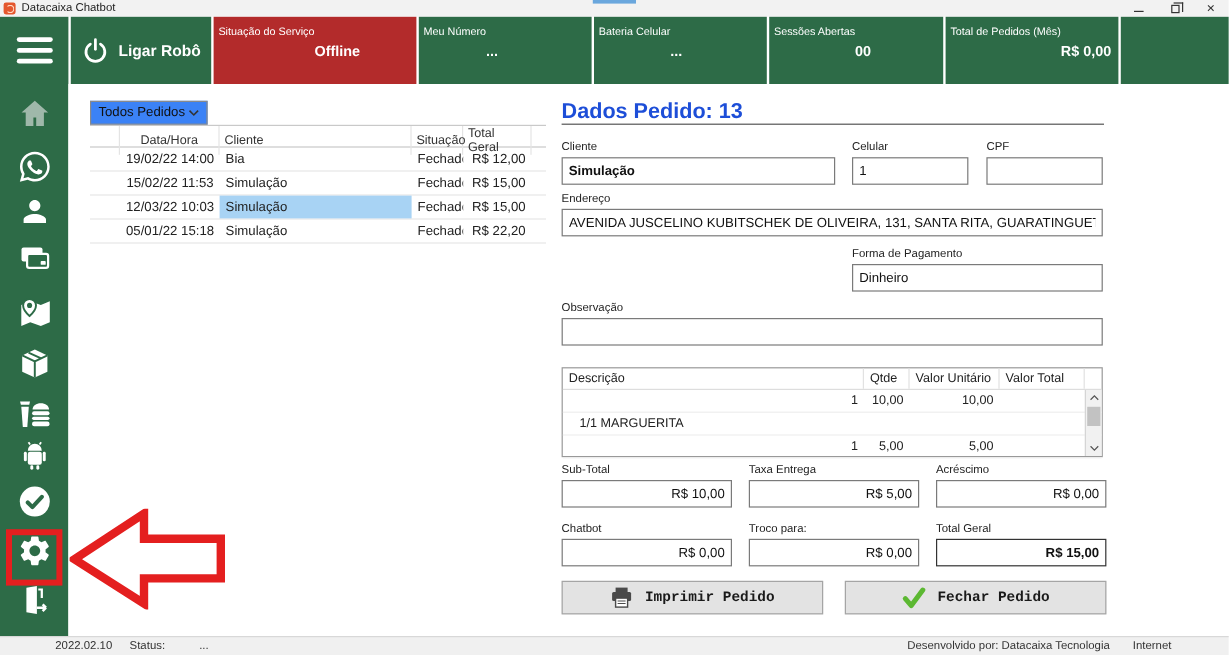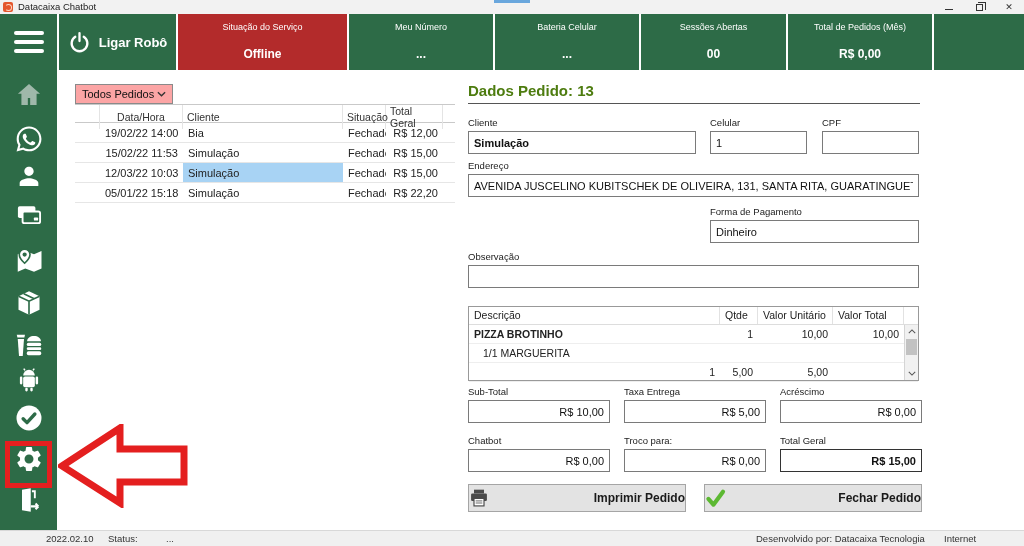--- a/index.html
+++ b/index.html
@@ -19,53 +19,53 @@
   .restore-glyph::before { content:""; position:absolute; left:1px; top:-3px; width:7px; height:7px; border:1px solid #333; border-bottom:none; border-left:none; }
   .blue-strip { position:absolute; left:494px; top:0; width:36px; height:3px; background:#6aa7dd; }
 
   
   .toolbar { position:absolute; left:0; top:14px; width:1024px; height:56px; display:flex; gap:2px; background:#fff; }
   .tb { background:#2d6b47; color:#fff; flex:none; }
   .tb-burger { width:57px; display:flex; flex-direction:column; align-items:center; justify-content:center; gap:4.5px; cursor:pointer; }
   .tb-burger span { width:30px; height:4.5px; background:#fff; border-radius:2.5px; }
   .tb-ligar { width:117px; display:flex; align-items:center; justify-content:center; gap:8px; cursor:pointer; }
   .tb-ligar .lbl { font-size:13px; font-weight:bold; }
-  .tb-panel { width:144px; display:flex; flex-direction:column; justify-content:flex-end; padding:7px 4px 9px; text-align:center; }
+  .tb-panel { width:144px; display:flex; flex-direction:row; justify-content:flex-start; padding:7px 4px 9px; text-align:center; }
   .tb-panel .p-label { font-size:9px; }
   .tb-panel .p-value { font-size:12px; font-weight:bold;margin-top:15px; }
   .tb-red { width:169px; background:#b32b2b; }
   .tb-sess { width:145px; }
   .tb-fill { width:90px; }
 
   
   .sidebar { position:absolute; left:0; top:70px; width:57px; height:460px; background:#2d6b47; }
   .side-icon { position:absolute; left:0; width:57px; display:flex; justify-content:center; cursor:pointer; }
 
   
   .main { position:absolute; left:57px; top:70px; width:967px; height:460px; background:#fff; }
 
   
-  .dropdown { position:absolute; left:18px; top:14px; width:98px; height:20px; background:#fca5a5; border:1px solid #8a8a8a; display:flex; align-items:center; font-size:11px; color:#111; padding:0 6px; cursor:pointer; }
+  .dropdown { position:absolute; left:18px; top:14px; width:98px; height:20px; background:#3b82f6; border:1px solid #8a8a8a; display:flex; align-items:center; font-size:11px; color:#111; padding:0 6px; cursor:pointer; }
   .dropdown svg { margin-left:auto; }
   .otable { position:absolute; left:18px; top:34px; width:380px; font-size:11px; color:#222; border-top:1px solid #c9c9c9; }
   .o-head, .o-row { display:grid; grid-template-columns:25px 83px 160px 43px 57px 12px; align-items:center; }
   .o-head { height:18px; font-size:10.5px; color:#333; border-bottom:1px solid #c9c9c9; }
   .o-head div { padding:0 4px; border-right:1px solid #e4e4e4; height:100%; display:flex; align-items:center; }
   .o-head div:last-child { border-right:none; }
   .o-head .c-dt { justify-content:center; }
   .o-row { height:20px; border-bottom:1px solid #e6e6e6; cursor:pointer; }
   .o-row .cell { padding:0 5px; overflow:hidden; white-space:nowrap; }
   .c-dt-v { text-align:right; }
   .c-total-v { text-align:right; }
   .dot { width:11px; height:11px; border-radius:50%; background:#2c7c45; margin:0 auto; }
   .sel { background:#a8d3f4; height:100%; display:flex; align-items:center; }
 
   
   .details { position:absolute; left:411px; top:0; width:454px; height:460px; }
-  .d-title { position:absolute; left:0; top:12px; font-size:15px; font-weight:bold; color:#4d7c0f; }
+  .d-title { position:absolute; left:0; top:12px; font-size:18px; font-weight:bold; color:#1d4ed8; }
   .d-rule { position:absolute; left:0; top:33px; width:452px; border-bottom:1px solid #555; }
   .fgroup { position:absolute; }
   .fgroup .flabel { font-size:9.5px; color:#222; display:block; margin-bottom:3px; }
   .finput { width:100%; height:23px; border:1px solid #7a7a7a; background:#fff; font-family:"Liberation Sans", sans-serif; font-size:11px; color:#111; padding:2px 5px; }
   .bold { font-weight:bold; }
   .num { text-align:right; }
   .tg { border:1.5px solid #333; }
 
   
   .itable { position:absolute; left:0; top:236px; width:451px; height:75px; border:1px solid #999; font-size:10.5px; color:#222; }
@@ -77,21 +77,21 @@
   .i-row:last-child { border-bottom:none; }
   .i-row .cell { padding:0 5px; white-space:nowrap; overflow:hidden; }
   .i-num { text-align:right; }
   .indent { padding-left:14px !important; }
   .vscroll { position:absolute; right:0; top:18px; bottom:0; width:14px; background:#f1f1f1; border-left:1px solid #d5d5d5; }
   .vs-btn { position:absolute; left:0; width:13px; height:13px; display:flex; align-items:center; justify-content:center; cursor:pointer; }
   .vs-up { top:0; } .vs-down { bottom:0; }
   .vs-thumb { position:absolute; left:1px; top:14px; width:11px; height:16px; background:#c2c2c2; cursor:grab; }
 
   
-  .btn { position:absolute; height:28px; width:218px; background:#e3e3e3; border:1px solid #a5a5a5; display:flex; align-items:center; justify-content:space-between; gap:9px; font-size:12px; font-weight:bold; color:#1a1a1a; cursor:pointer; font-family:Liberation Sans, sans-serif; }
+  .btn { position:absolute; height:28px; width:218px; background:#e3e3e3; border:1px solid #a5a5a5; display:flex; align-items:center; justify-content:center; gap:9px; font-size:12px; font-weight:bold; color:#1a1a1a; cursor:pointer; font-family:Liberation Mono, monospace; }
 
   
   .statusbar { position:absolute; left:0; top:530px; width:1024px; height:16px; background:#f0f0f0; border-top:1px solid #d8d8d8; font-size:9.5px; color:#333; }
   .statusbar span { position:absolute; top:2px; }
 
   
   .anno-square { position:absolute; left:5px; top:441px; width:47px; height:47px; border:5px solid #e41f1f; z-index:50; pointer-events:none; }
   .anno-arrow { position:absolute; left:58px; top:424px; z-index:50; pointer-events:none; }
 </style>
 </head>
@@ -314,21 +314,20 @@
 
       <div class="itable">
         <div class="i-head">
           <div>Descrição</div>
           <div>Qtde</div>
           <div>Valor Unitário</div>
           <div>Valor Total</div>
           <div></div>
         </div>
         <div class="i-row">
-          <div class="cell bold">PIZZA BROTINHO</div>
           <div class="cell i-num">1</div>
           <div class="cell i-num">10,00</div>
           <div class="cell i-num">10,00</div>
           <div class="cell"></div>
         </div>
         <div class="i-row">
           <div class="cell indent">1/1 MARGUERITA</div>
           <div class="cell i-num"></div>
           <div class="cell i-num"></div>
           <div class="cell i-num"></div>

